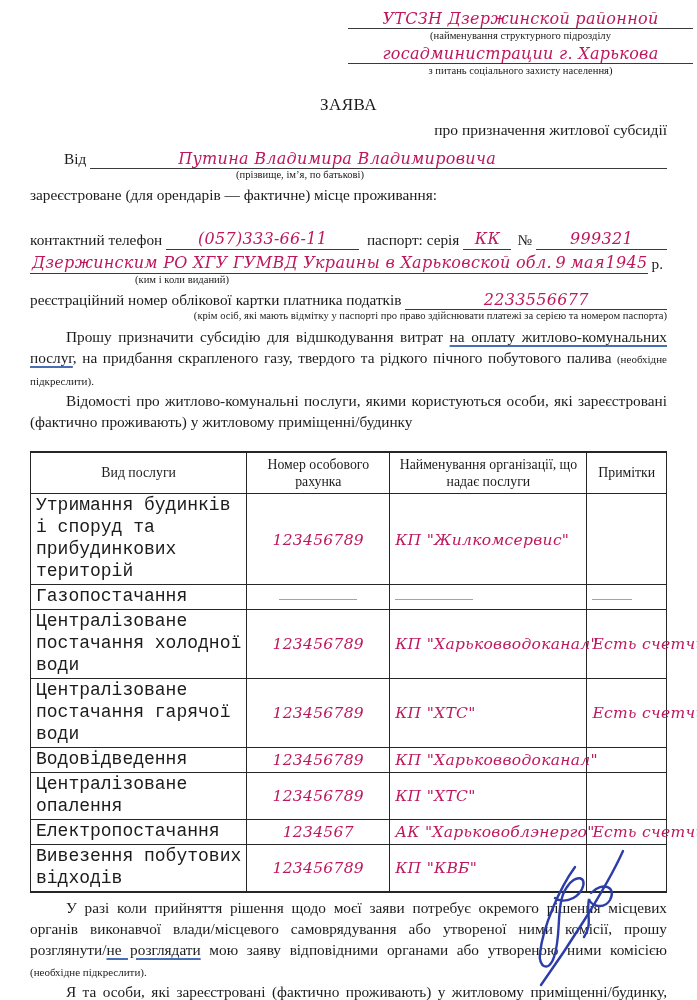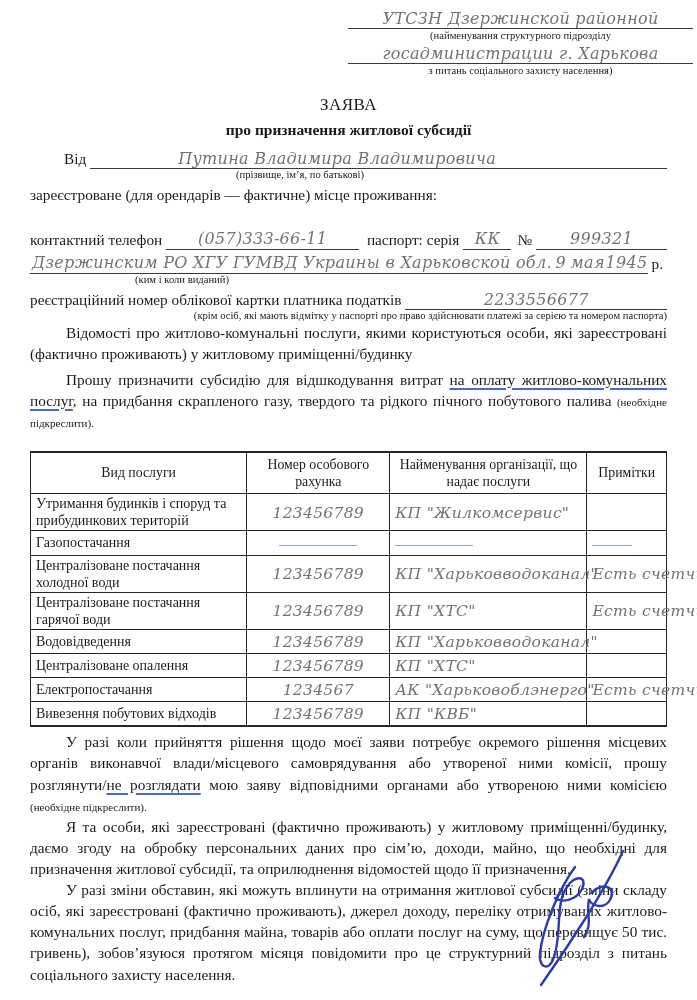--- a/index.html
+++ b/index.html
@@ -12,36 +12,36 @@
     color:#1b1b1b;
     font-size:15.3px;
     line-height:1.38;
     overflow:hidden;
     box-sizing:border-box;
     padding:10px 30px 0 30px;
   }
   .hw{
     font-family:"DejaVu Serif",serif;
     font-style:italic;
-    color:#737373;
+    color:#be185d;
     letter-spacing:.3px;
   }
   .caption{font-size:10.6px;line-height:1.15;color:#1b1b1b;}
   .ul{border-bottom:1.2px solid #3a3a3a;}
   .fill{flex:1;}
   .center{text-align:right;}
 
   
   .hdr{margin-left:318px;width:345px;}
   .hdr-line{display:block;text-align:center;font-size:16px;}
   .hdr .caption{text-align:center;display:block;margin:1px 0 2px 0;}
 
   
   .title{ text-align:center;font-weight:normal;font-size:17px;margin-top:16px;letter-spacing:.5px;}
-  .subtitle{text-align:center;font-size:15.5px;margin-top:2px;margin-bottom:8px;font-weight:bold;}
+  .subtitle{text-align:right;font-size:15.5px;margin-top:2px;margin-bottom:8px;}
 
   .formline{display:flex;align-items:flex-end;margin-top:3px;}
   .formline .lbl{white-space:nowrap;padding-right:4px;}
   .seg{border-bottom:1.2px solid #3a3a3a;text-align:center;white-space:nowrap;}
   .hw-size{font-size:16px;line-height:1.15;}
 
   
   .para{text-align:justify;text-indent:36px;margin:0;}
   .blue-ul{
     text-decoration:underline;
@@ -55,21 +55,21 @@
   table.services{width:100%;border-collapse:collapse;margin-top:19px;table-layout:fixed;}
   table.services th, table.services td{
     border:1.2px solid #262626;
     padding:1px 5px;
     vertical-align:middle;
   }
   table.services th{
     font-weight:normal;font-size:13.8px;text-align:center;line-height:1.25;padding:3px 4px;
   }
   table.services{border-top:2px solid #262626;border-bottom:2px solid #262626;}
-  td.c-service{font-size:14px;line-height:1.22;text-align:left;}
+  td.c-service{font-size:18px;line-height:1.22;text-align:left;font-family:Liberation Mono, monospace;}
   td.c-account{text-align:center;}
   td.c-org{text-align:left;padding-left:8px;}
   td.c-note{text-align:left;padding-left:4px;overflow:visible;}
   table.services .hw{font-size:15.5px;line-height:1.1;white-space:nowrap;}
   .col-service{width:34%;}
   .col-account{width:22.5%;}
   .col-org{width:31%;}
   .col-note{width:12.5%;}
   .dash{display:inline-block;border-bottom:1.8px solid #94a4ce;vertical-align:middle;height:1px;}
   td.c-account .dash{width:78px;}
@@ -126,23 +126,23 @@
     <span class="lbl" style="padding-left:4px;">р.</span>
   </div>
   <div class="caption" style="margin-left:52px;width:200px;text-align:center;">(ким і коли виданий)</div>
 
   <div class="formline">
     <span class="lbl">реєстраційний номер облікової картки платника податків</span>
     <span class="seg fill hw hw-size">2233556677</span>
   </div>
   <div class="caption center">(крім осіб, які мають відмітку у паспорті про право здійснювати платежі за серією та номером паспорта)</div>
 
+  <p class="para" style="margin-top:4px;"><span>Прошу призначити субсидію для відшкодування витрат </span><span class="blue-ul">на оплату житлово-комунальних послуг</span><span>, на придбання скрапленого газу, твердого та рідкого пічного побутового палива </span><span class="inline-note">(необхідне підкреслити).</span></p>
+
   <p class="para">Відомості про житлово-комунальні послуги, якими користуються особи, які зареєстровані (фактично проживають) у житловому приміщенні/будинку</p>
-
-  <p class="para" style="margin-top:4px;"><span>Прошу призначити субсидію для відшкодування витрат </span><span class="blue-ul">на оплату житлово-комунальних послуг</span><span>, на придбання скрапленого газу, твердого та рідкого пічного побутового палива </span><span class="inline-note">(необхідне підкреслити).</span></p>
 
   <table class="services">
     <colgroup>
       <col class="col-service">
         <col class="col-account">
         <col class="col-org">
         <col class="col-note">
     </colgroup>
     <thead>
       <tr>

